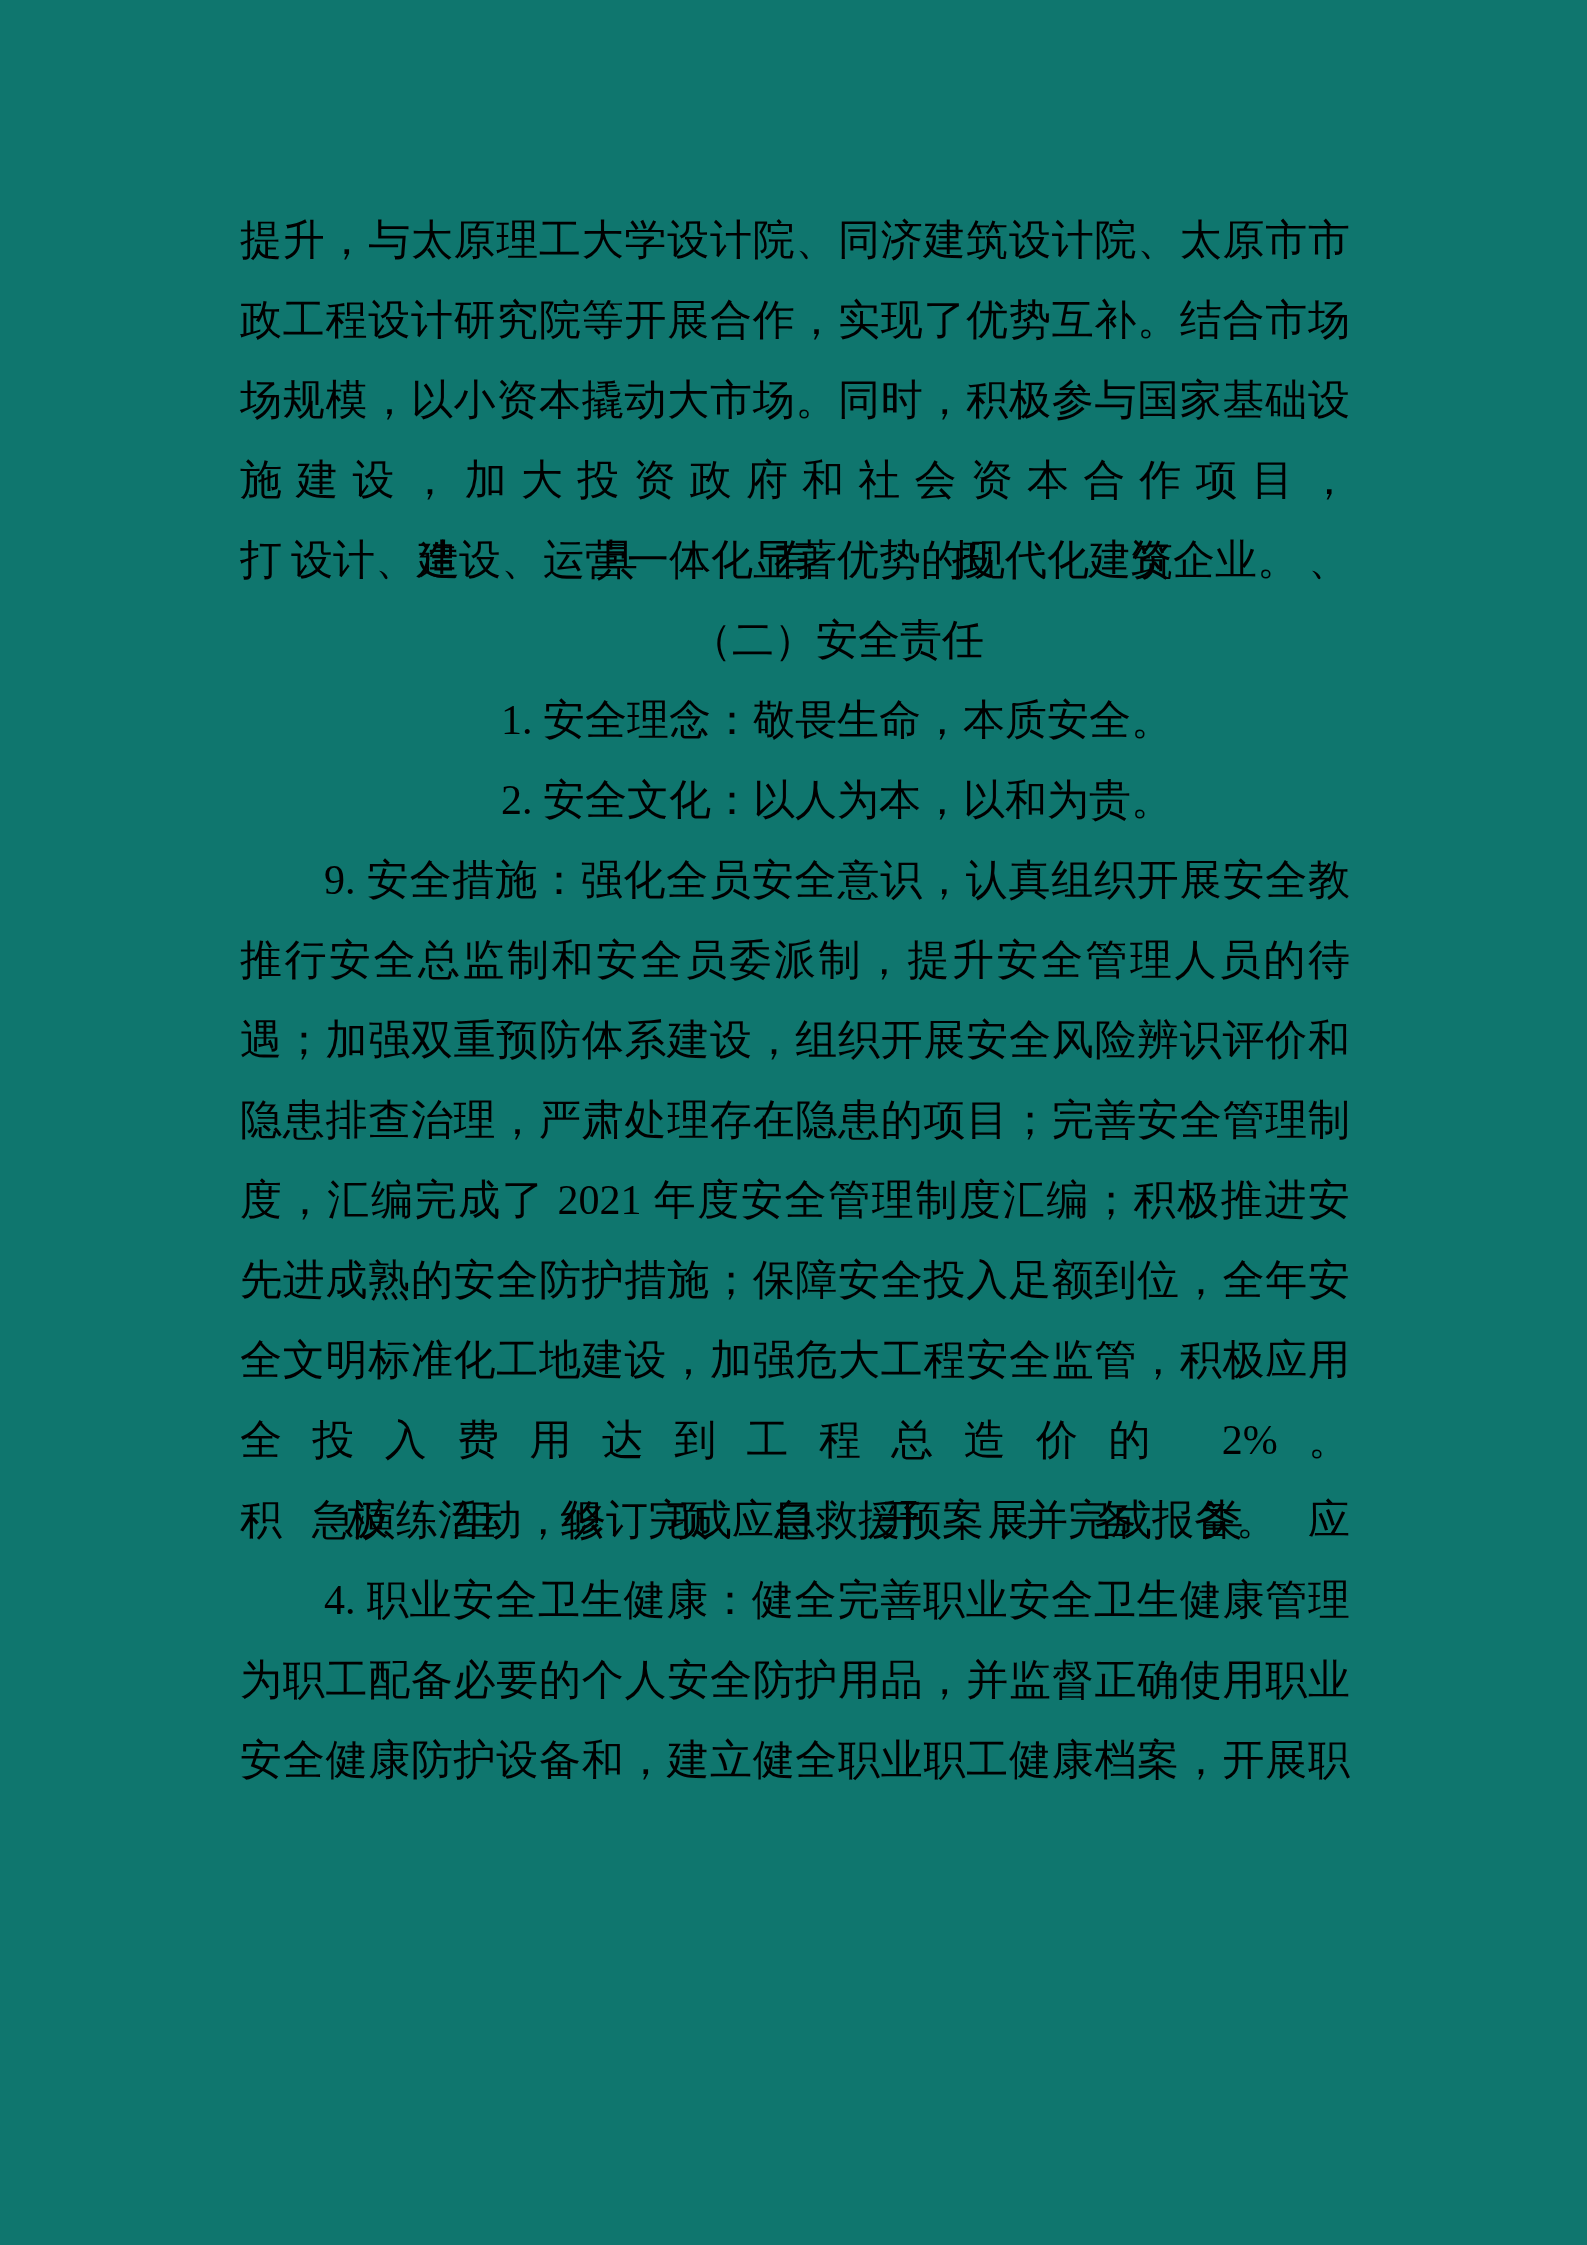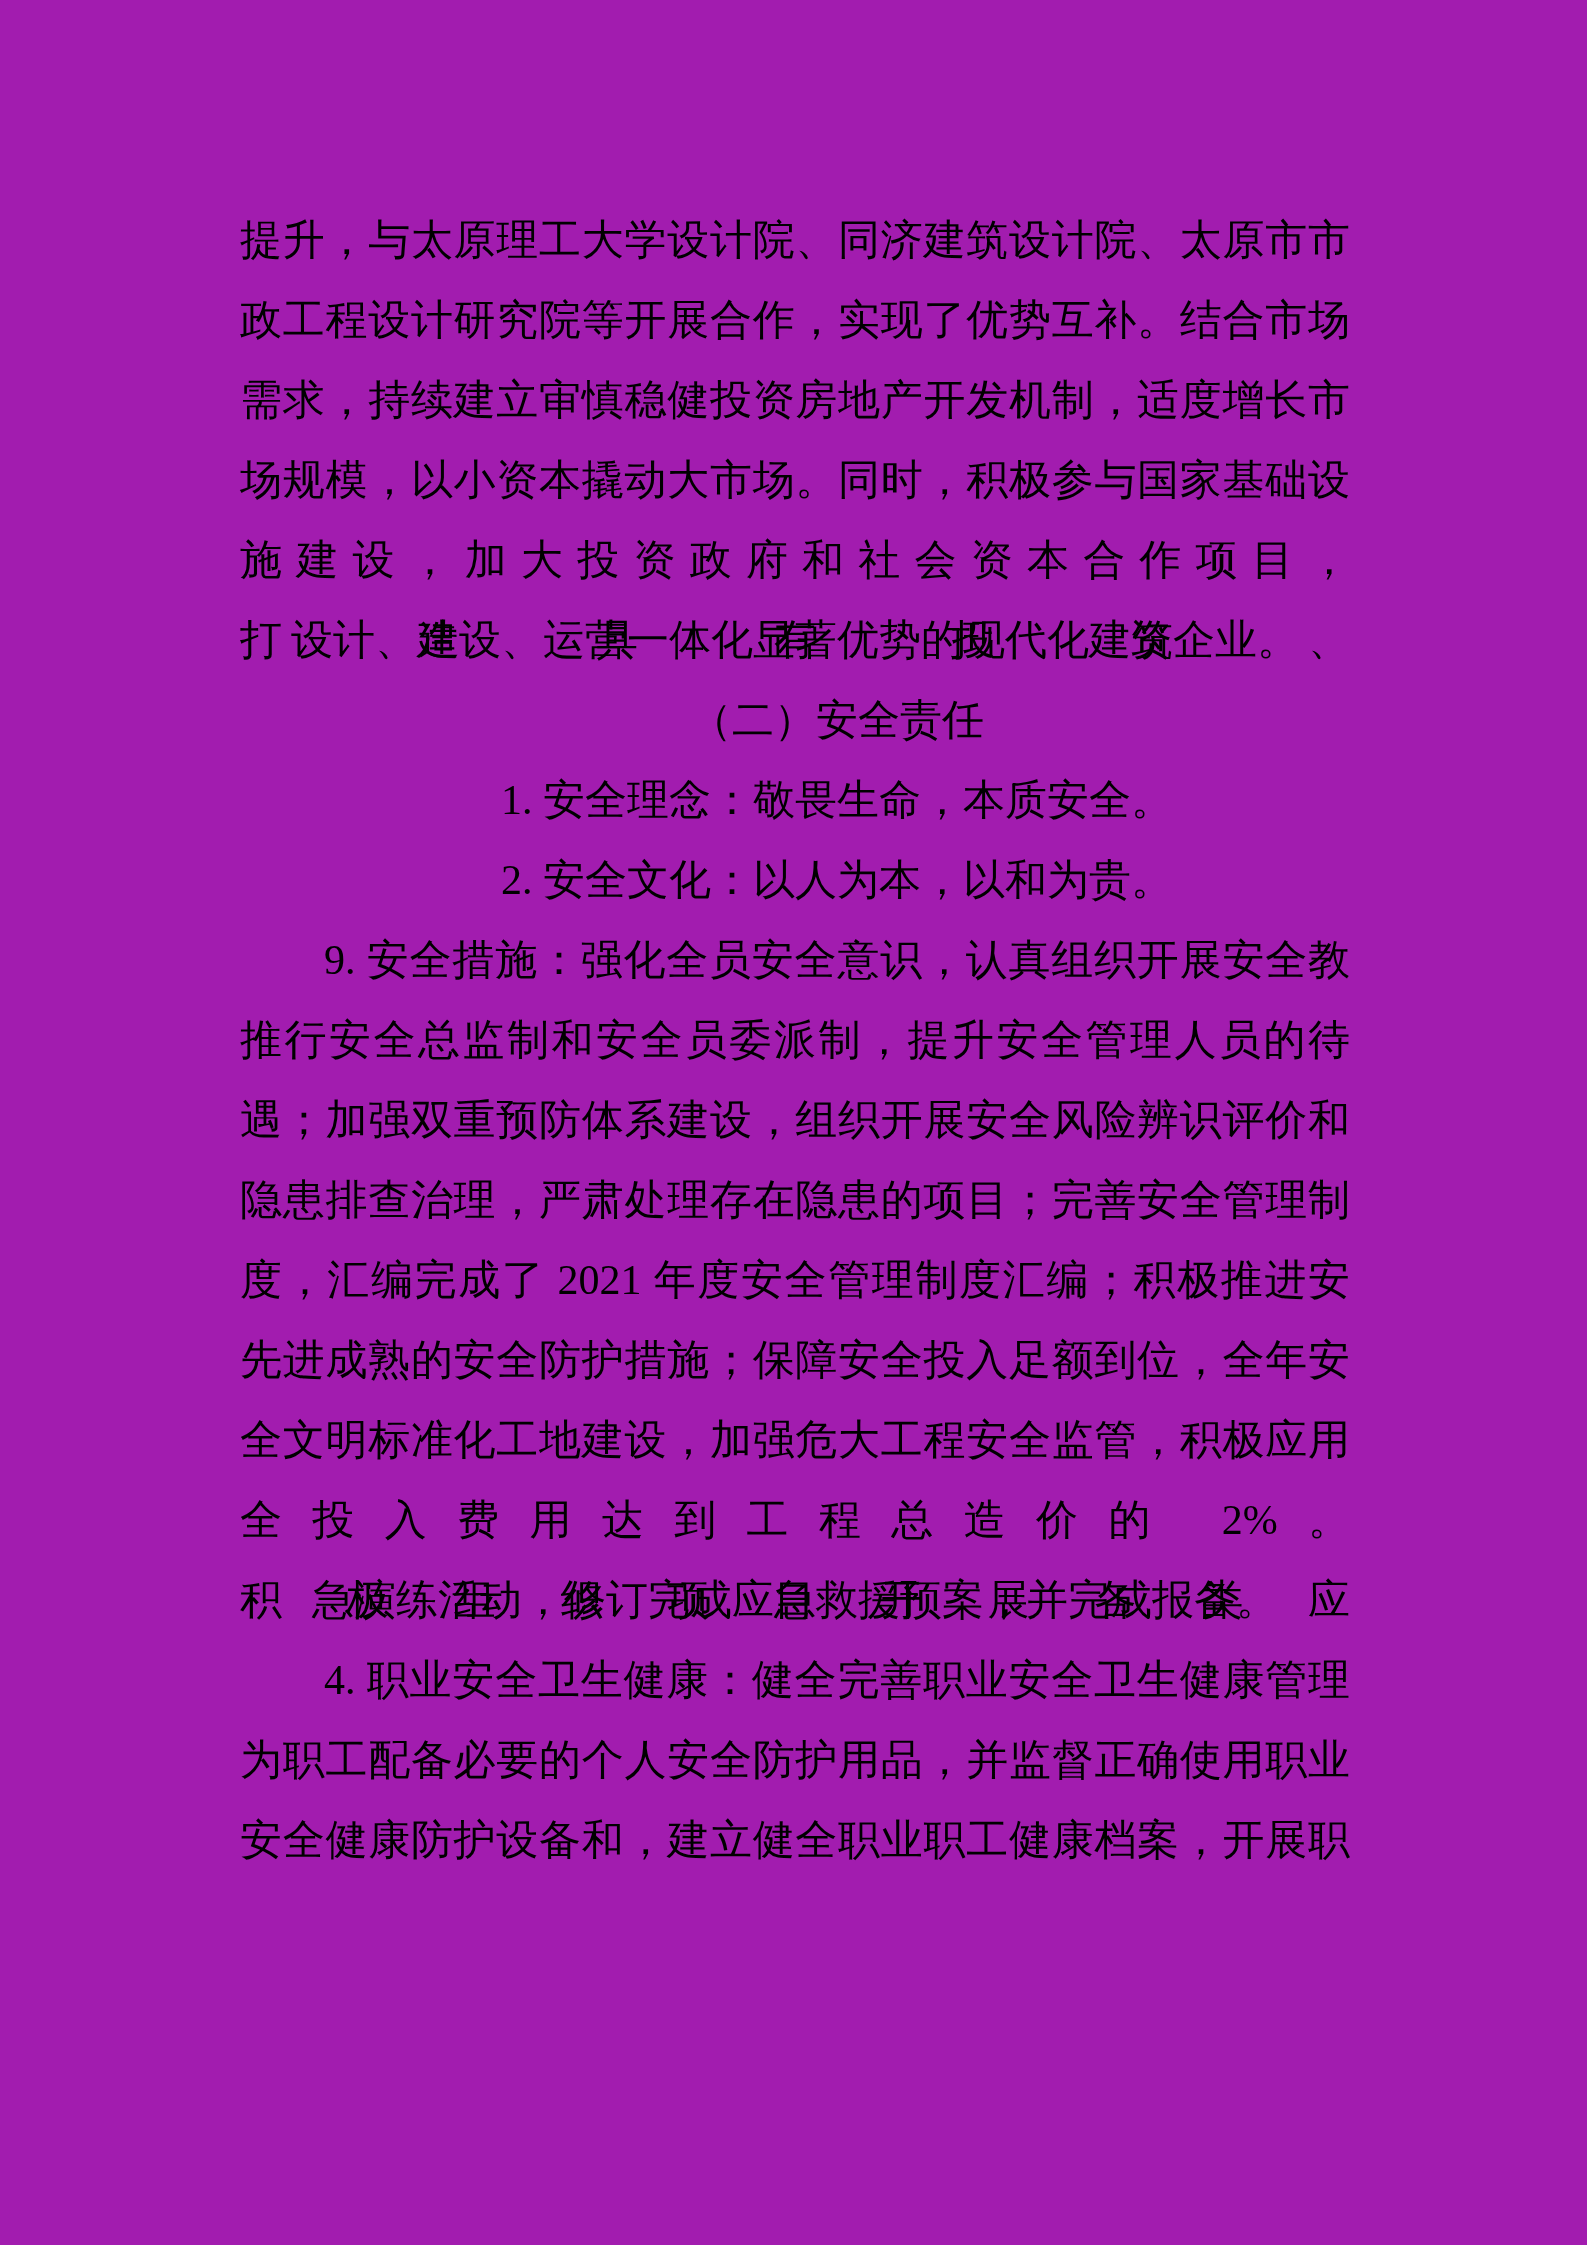--- a/index.html
+++ b/index.html
@@ -4,21 +4,21 @@
 <style>
   html, body {
     margin: 0;
     padding: 0;
     background: #ffffff;
   }
   .page {
     position: relative;
     width: 1587px;
     height: 2245px;
-    background: #a21caf;
+    background: #0f766e;
     overflow: hidden;
     font-family: "Liberation Serif", "DejaVu Serif", serif;
   }
   .text-block {
     position: absolute;
     left: 240px;
     top: 200px;
     width: 1110px;
     color: #000000;
   }
@@ -44,21 +44,20 @@
     padding-left: 84px;
   }
 </style>
 </head>
 <body>
 
 <div class="page">
   <div class="text-block">
     <div class="line fill">提升，与太原理工大学设计院、同济建筑设计院、太原市市</div>
     <div class="line fill">政工程设计研究院等开展合作，实现了优势互补。结合市场</div>
-    <div class="line fill">需求，持续建立审慎稳健投资房地产开发机制，适度增长市</div>
     <div class="line fill">场规模，以小资本撬动大市场。同时，积极参与国家基础设</div>
     <div class="line fill">施建设，加大投资政府和社会资本合作项目，打造具有投资、</div>
     <div class="line">设计、建设、运营一体化显著优势的现代化建筑企业。</div>
     <div class="line indent">（二）安全责任</div>
     <div class="line indent">1. 安全理念：敬畏生命，本质安全。</div>
     <div class="line indent">2. 安全文化：以人为本，以和为贵。</div>
     <div class="line indent fill">9. 安全措施：强化全员安全意识，认真组织开展安全教</div>
     <div class="line fill">推行安全总监制和安全员委派制，提升安全管理人员的待</div>
     <div class="line fill">遇；加强双重预防体系建设，组织开展安全风险辨识评价和</div>
     <div class="line fill">隐患排查治理，严肃处理存在隐患的项目；完善安全管理制</div>

